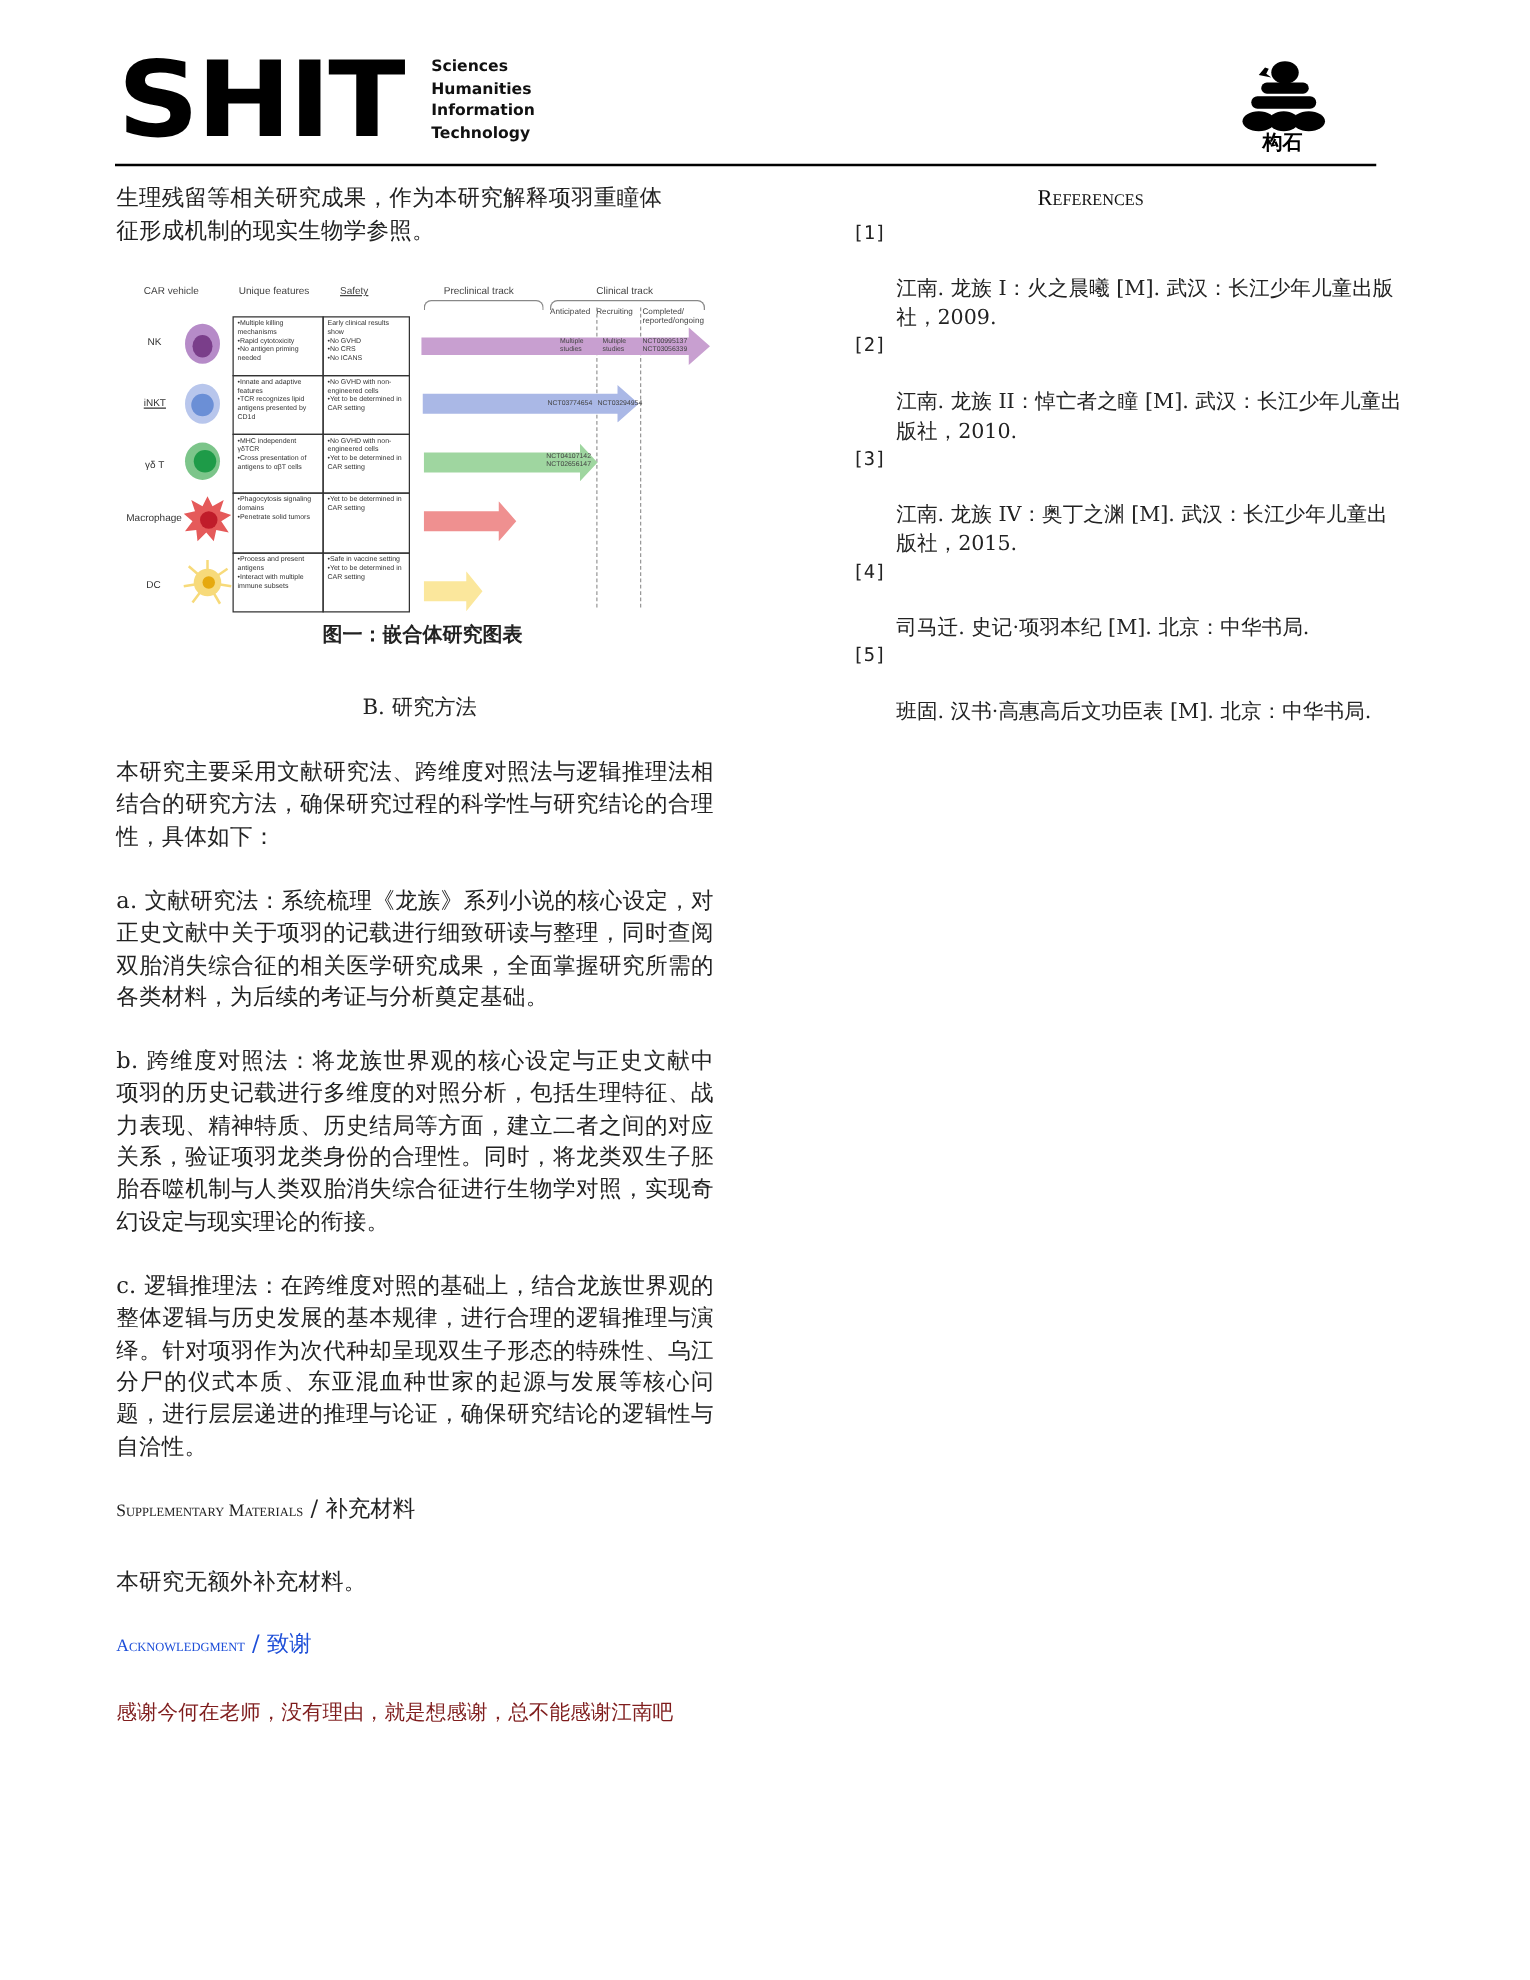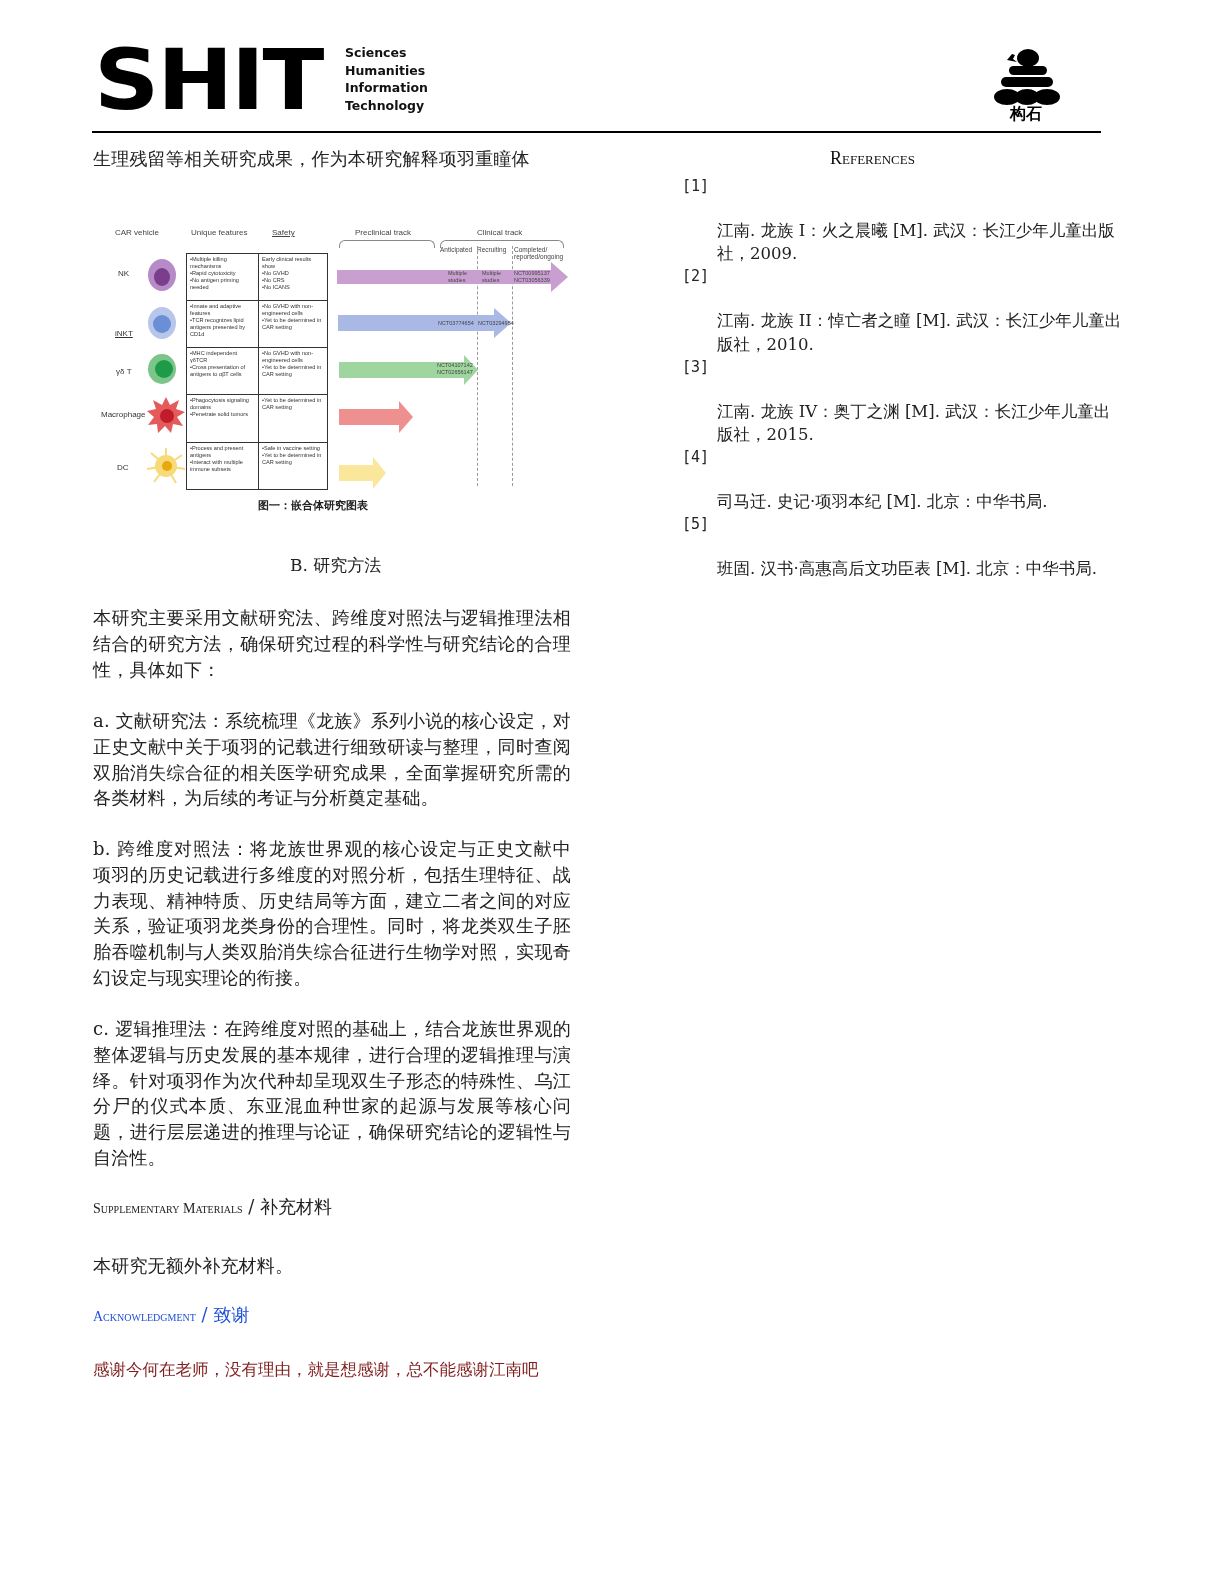--- a/index.html
+++ b/index.html
@@ -22,21 +22,21 @@
 
   
   .fig { left: 96px; top: 220px; width: 480px; height: 272px; font-family: "Liberation Sans", sans-serif; color: #333; }
   .fig .hdr { position: absolute; font-size: 8px; color: #444; }
   .fig .rowlabel { position: absolute; font-size: 8px; color: #333; }
   .cell { position: absolute; border: 1px solid #333; font-size: 5.6px; line-height: 7px; padding: 2px 3px; color: #333; }
   .arrow { position: absolute; }
   .vdash { position: absolute; width: 0; border-left: 1px dashed #999; }
   .brace { position: absolute; border-top: 1px solid #888; border-left: 1px solid #888; border-right: 1px solid #888; height: 8px; border-radius: 6px 6px 0 0; }
   .arrow-txt { position: absolute; font-size: 5.5px; line-height: 6.5px; color: #444; }
-  .fig-caption { left: 258px; top: 498px; font-family: "DejaVu Sans", sans-serif; font-weight: bold; font-size: 11px; color: #222; }
+  .fig-caption { left: 258px; top: 498px; font-family: "DejaVu Sans", sans-serif; font-weight: bold; font-size: 16px; color: #222; }
   .section-b { left: 290px; top: 554px; font-size: 17px; color: #222; }
 </style>
 </head>
 <body>
 
 <div class="abs logo-big">SHIT</div>
 <div class="abs logo-sub">
   <div>Sciences</div>
   <div>Humanities</div>
   <div>Information</div>
@@ -49,39 +49,40 @@
   <rect x="11" y="31" width="52" height="10" rx="5" fill="#000"></rect>
   <ellipse cx="17" cy="51" rx="13" ry="8" fill="#000"></ellipse>
   <ellipse cx="37" cy="51" rx="12" ry="8" fill="#000"></ellipse>
   <ellipse cx="57" cy="51" rx="13" ry="8" fill="#000"></ellipse>
 </svg>
 <div class="abs emblem-label">构石</div>
 <div class="abs header-rule"></div>
 
 <div class="abs col-left p" style="top:146px;">
   <div>生理残留等相关研究成果，作为本研究解释项羽重瞳体</div>
+  <div>征形成机制的现实生物学参照。</div>
 </div>
 
 <div class="abs fig">
   <div class="hdr" style="left:19px; top:8px;">CAR vehicle</div>
   <div class="hdr" style="left:95px; top:8px;">Unique features</div>
   <div class="hdr" style="left:176px; top:8px;text-decoration:underline;">Safety</div>
   <div class="hdr" style="left:259px; top:8px;">Preclinical track</div>
   <div class="hdr" style="left:381px; top:8px;">Clinical track</div>
   <div class="brace" style="left:243px; top:20px; width:96px;"></div>
   <div class="brace" style="left:344px; top:20px; width:124px;"></div>
   <div class="hdr" style="left:344px; top:26px; font-size:6.5px;">Anticipated</div>
   <div class="hdr" style="left:381px; top:26px; font-size:6.5px;">Recruiting</div>
   <div class="hdr" style="left:418px; top:26px; font-size:6.5px;">Completed/</div>
   <div class="hdr" style="left:418px; top:33px; font-size:6.5px;">reported/ongoing</div>
   <div class="vdash" style="left:381px; top:26px; height:240px;"></div>
   <div class="vdash" style="left:416px; top:26px; height:240px;"></div>
 
   <div class="rowlabel" style="left:22px; top:49px;">NK</div>
-  <div class="rowlabel" style="left:19px; top:109px;text-decoration:underline;">iNKT</div>
+  <div class="rowlabel" style="left:19px; top:98px;text-decoration:underline;">iNKT</div>
   <div class="rowlabel" style="left:20px; top:147px;">γδ T</div>
   <div class="rowlabel" style="left:5px; top:190px;">Macrophage</div>
   <div class="rowlabel" style="left:21px; top:243px;">DC</div>
 
   <svg class="arrow" style="left:50px; top:38px;" width="32" height="34">
       <ellipse cx="16" cy="17" rx="14" ry="16" fill="#b68bc8"></ellipse>
       <ellipse cx="16" cy="19" rx="8" ry="9" fill="#7a3e8a"></ellipse>
     </svg>
   <svg class="arrow" style="left:50px; top:86px;" width="32" height="34">
       <ellipse cx="16" cy="17" rx="14" ry="16" fill="#b8c6ec"></ellipse>

